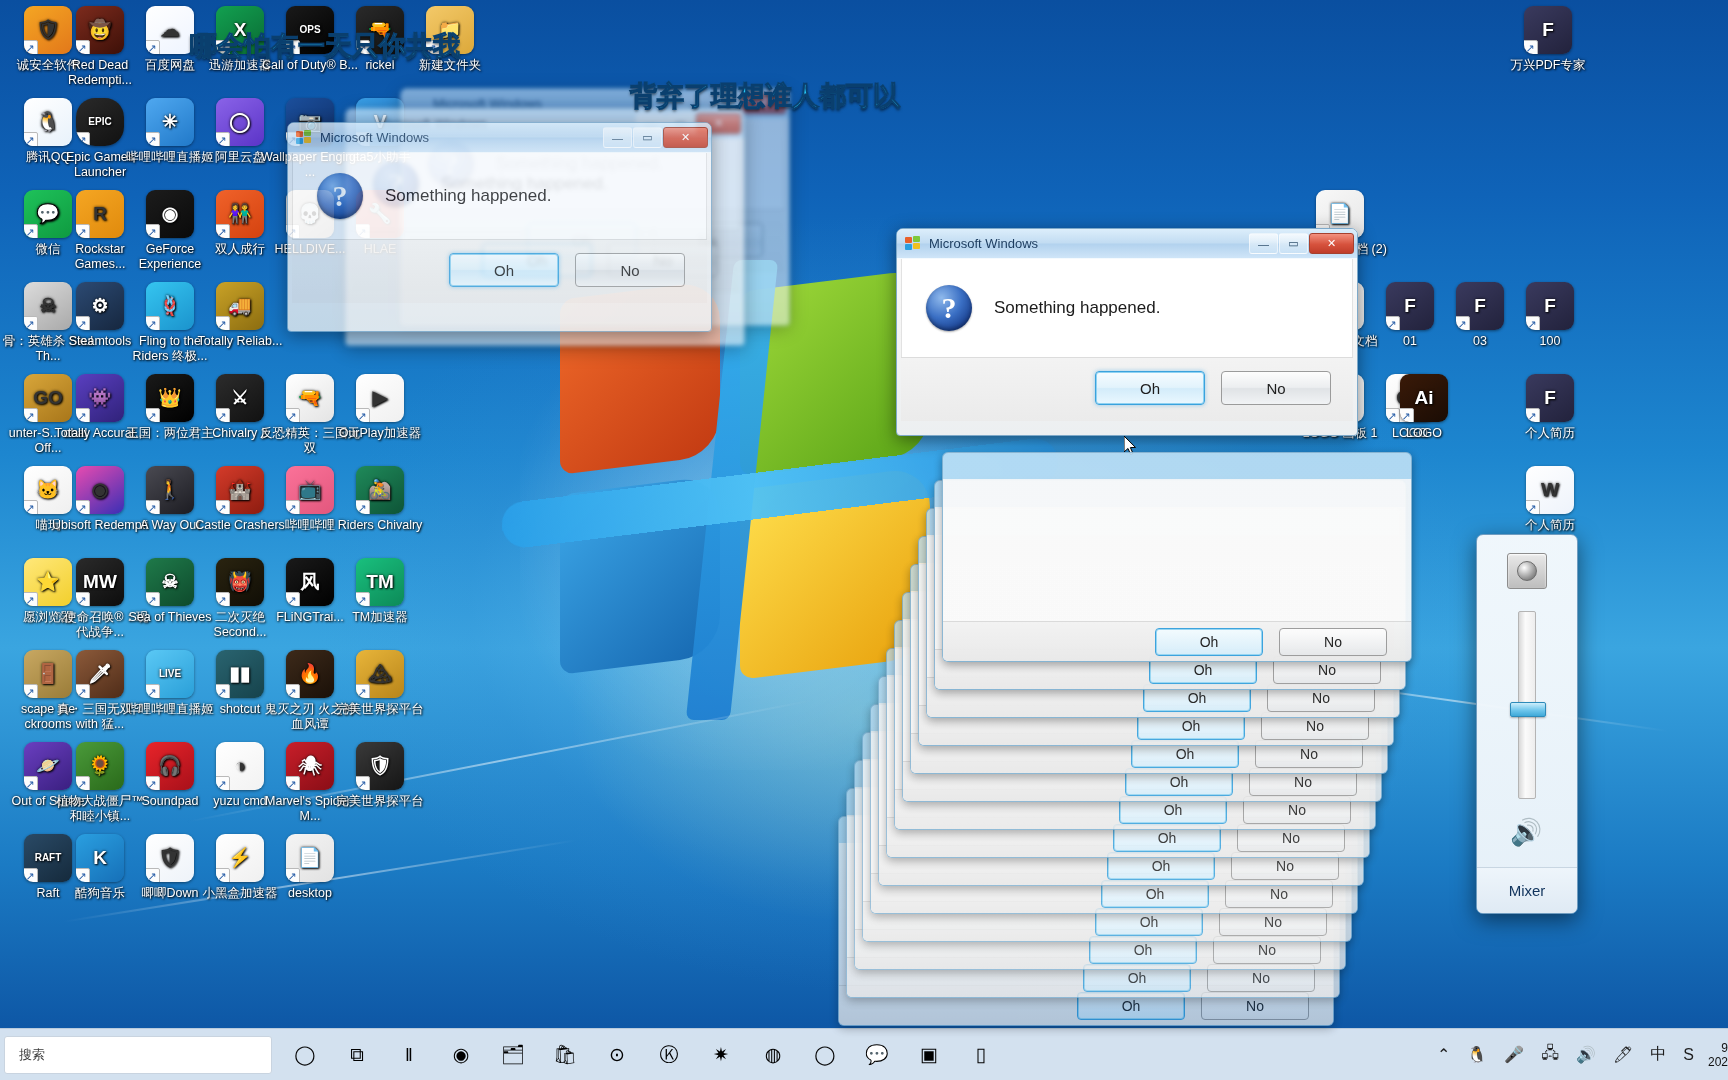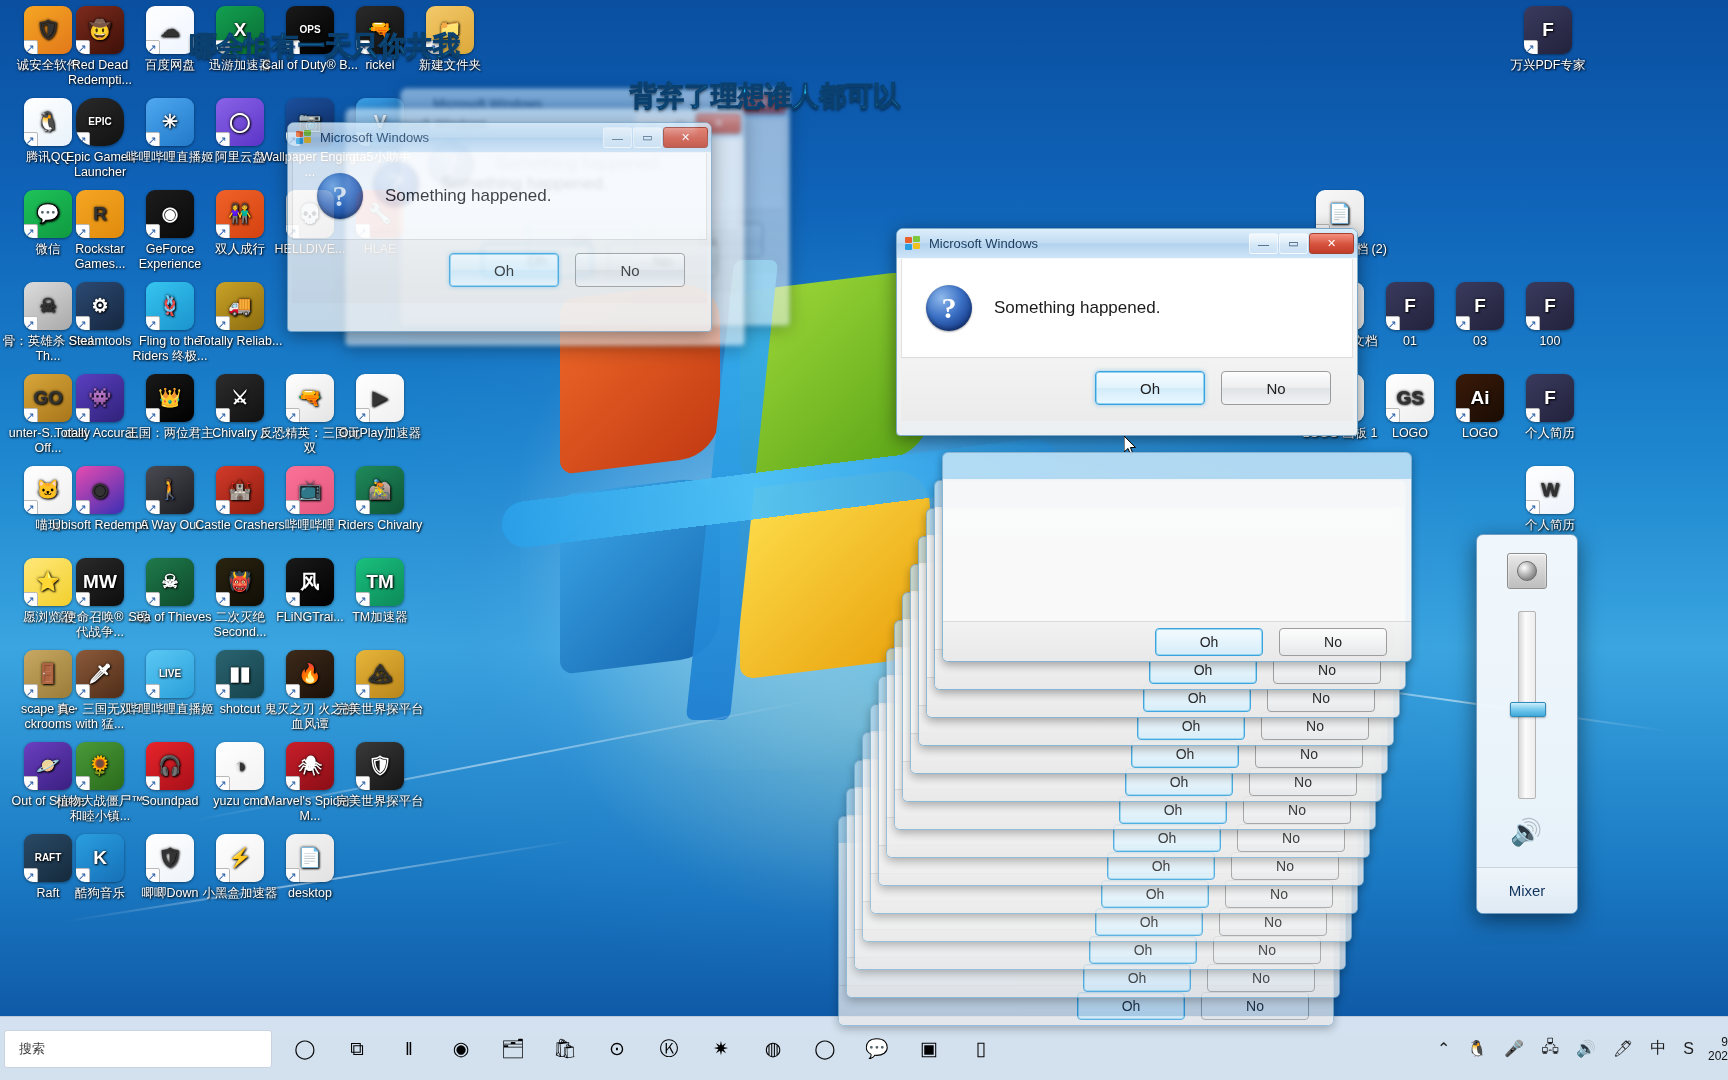--- a/index.html
+++ b/index.html
@@ -213,21 +213,21 @@
   #volume-flyout .mixer {
     margin-top:auto; width:100%; height:46px;
     border-top:1px solid #c8d6e2;
     display:flex;align-items:center;justify-content:center;
     font-size:15px; color:#10335c;
     background: linear-gradient(180deg,#eef5fb,#dfeaf4);
   }
 
   
   #taskbar {
-    position:absolute; left:0; bottom:0; width:1728px; height:64px;
+    position:absolute; left:0; bottom:0; width:1728px; height:52px;
     background: rgba(222,233,243,.95);
     border-top:1px solid #b9cbdc;
     display:flex; align-items:center;
   }
   #search-box {
     width:268px; height:38px; margin-left:4px;
     background:#fff; border:1px solid #c9d4e0; border-radius:3px;
     display:flex; align-items:center; padding-left:14px;
     font-size:13px; color:#3b3b3b;
   }
@@ -717,21 +717,21 @@
         </div>
         <div class="lbl">LOGO 画板 1</div>
       </div>
       <div class="icon" style="left: 1362px; top: 374px;">
         <div class="glyph" style="background:linear-gradient(145deg,#ffffff,#eeeeee);color:#333;">
           <span class="tiny" style="font-size:19px">GS</span>
           <span class="shortcut">↗</span>
         </div>
         <div class="lbl">LOGO</div>
       </div>
-      <div class="icon" style="left: 1432px; top: 374px;">
+      <div class="icon" style="left: 1376px; top: 374px;">
         <div class="glyph" style="background:linear-gradient(145deg,#3a1a08,#1a0c04);">
           <span class="tiny" style="font-size:19px">Ai</span>
           <span class="shortcut">↗</span>
         </div>
         <div class="lbl">LOGO</div>
       </div>
       <div class="icon" style="left: 1502px; top: 374px;">
         <div class="glyph" style="background:linear-gradient(145deg,#3a3a5e,#22223c);">
           <span class="tiny" style="font-size:19px">F</span>
           <span class="shortcut">↗</span>

